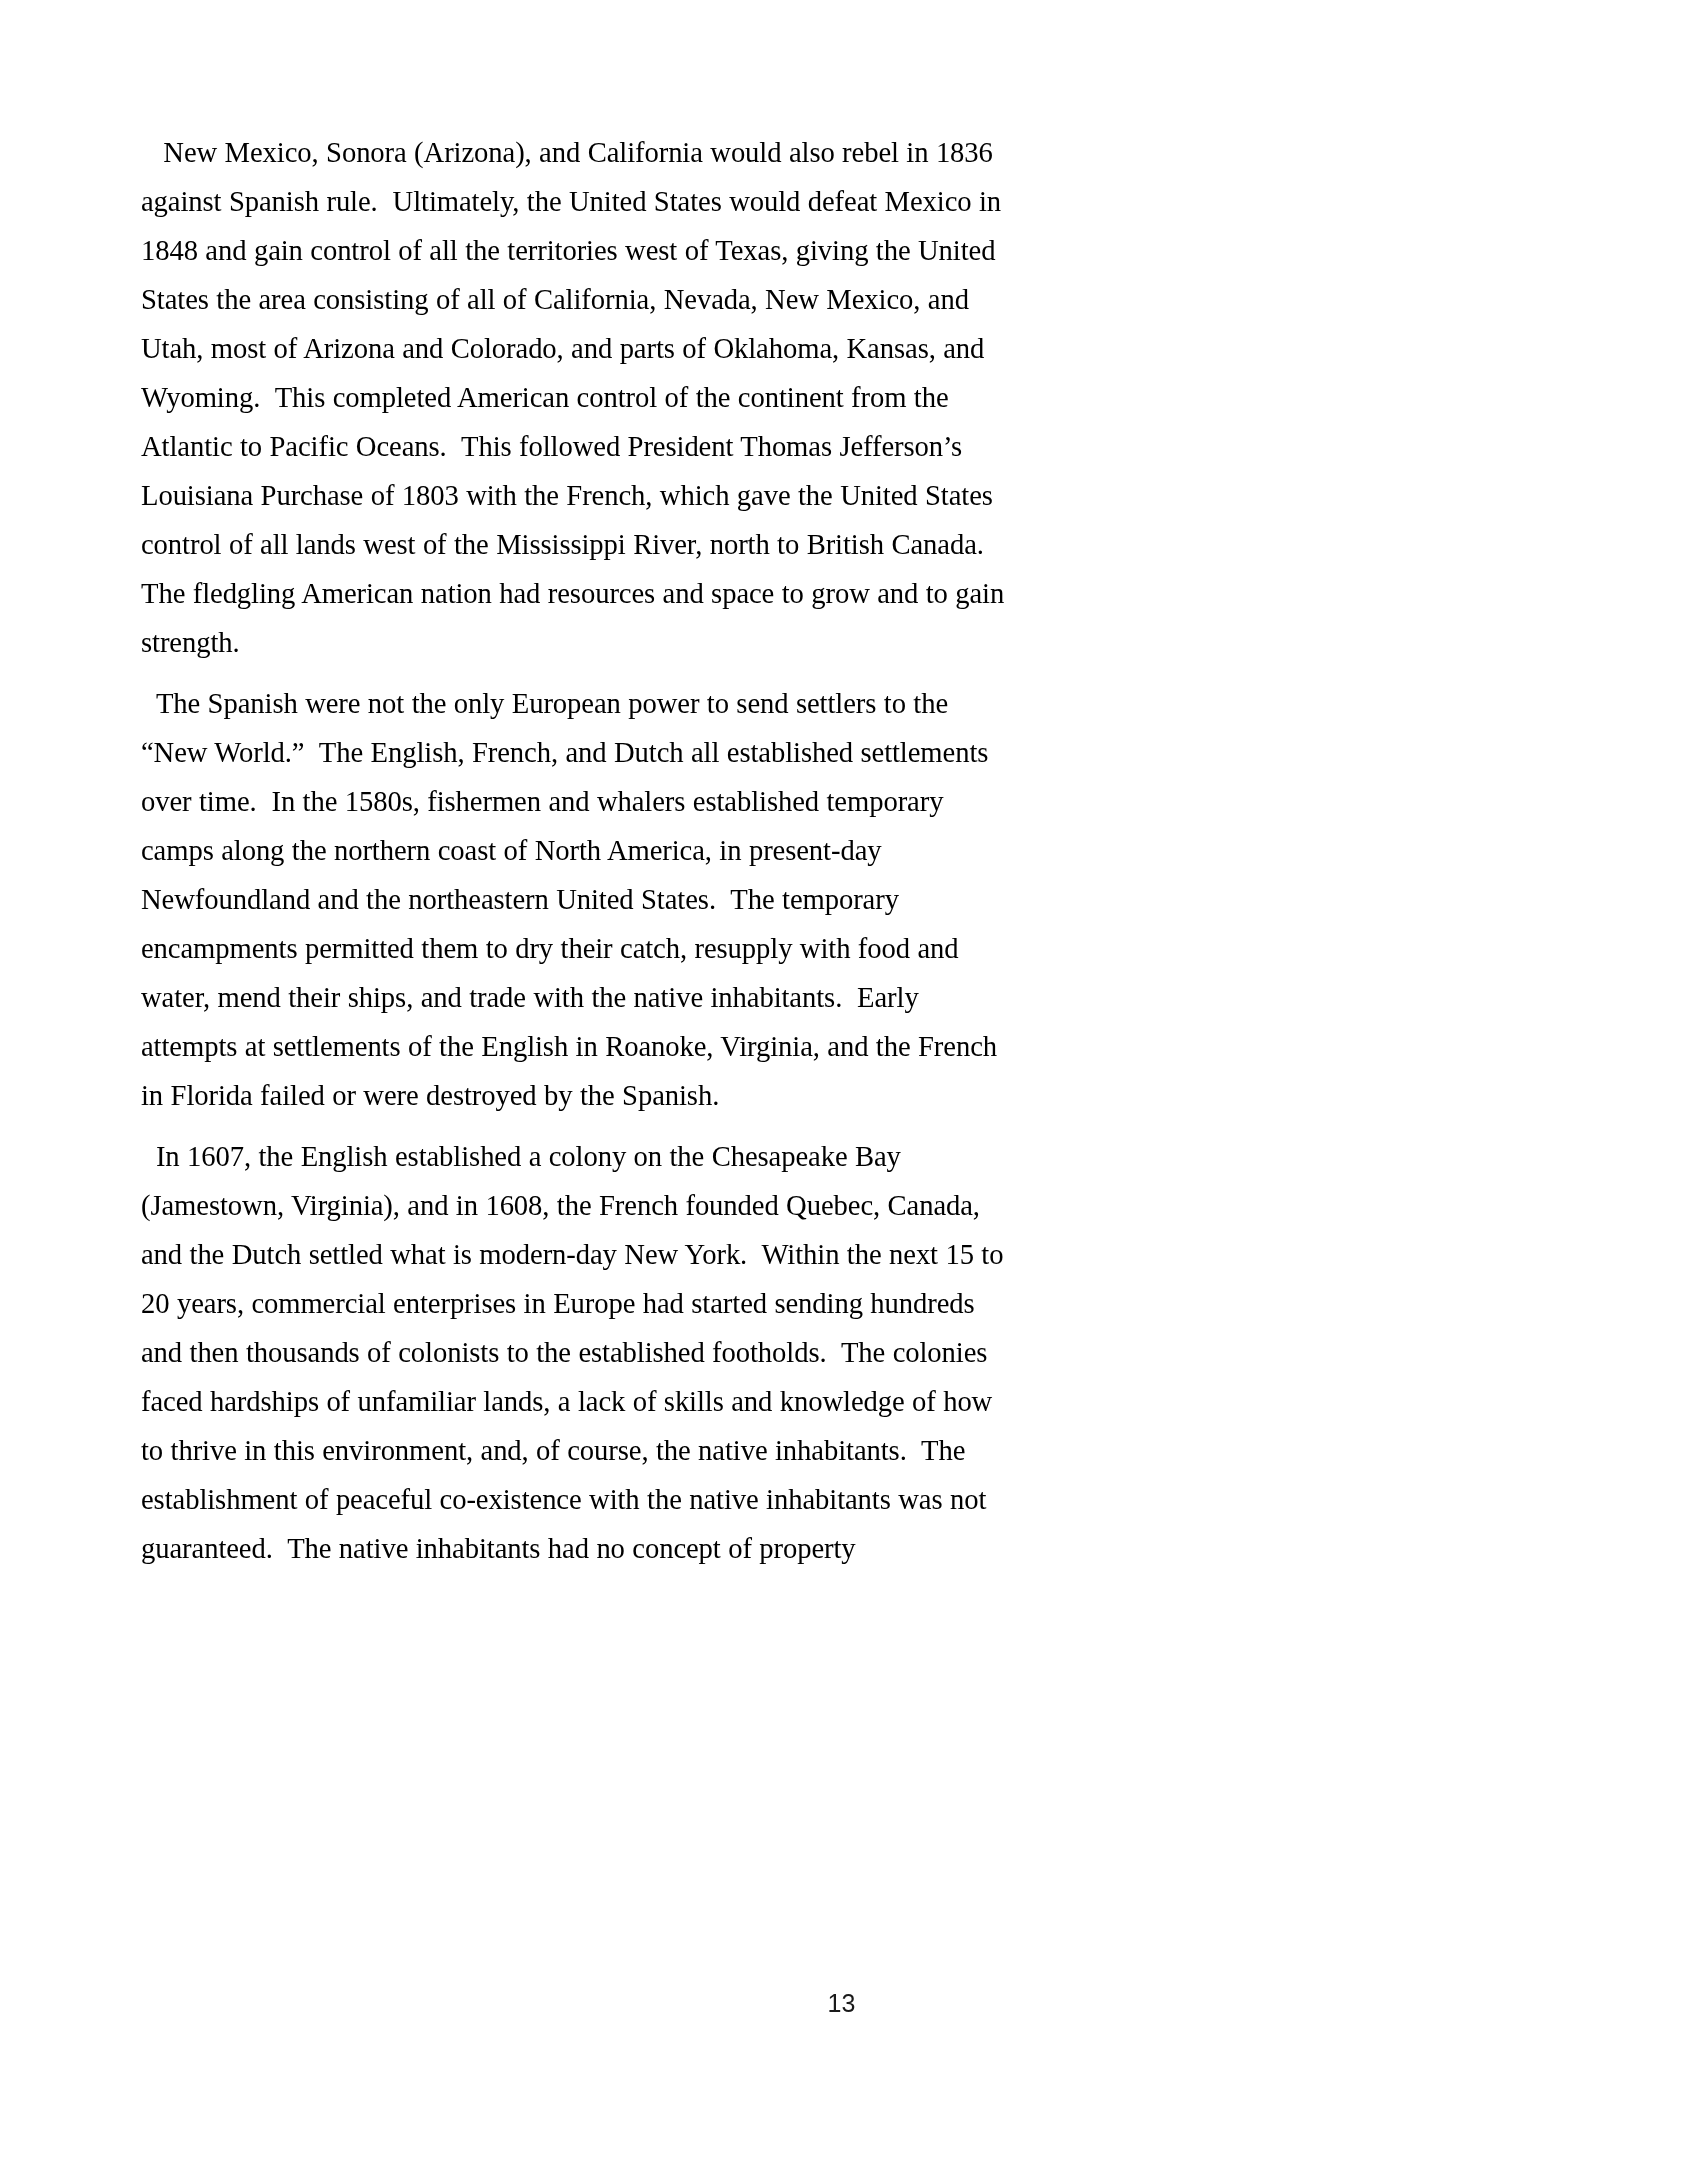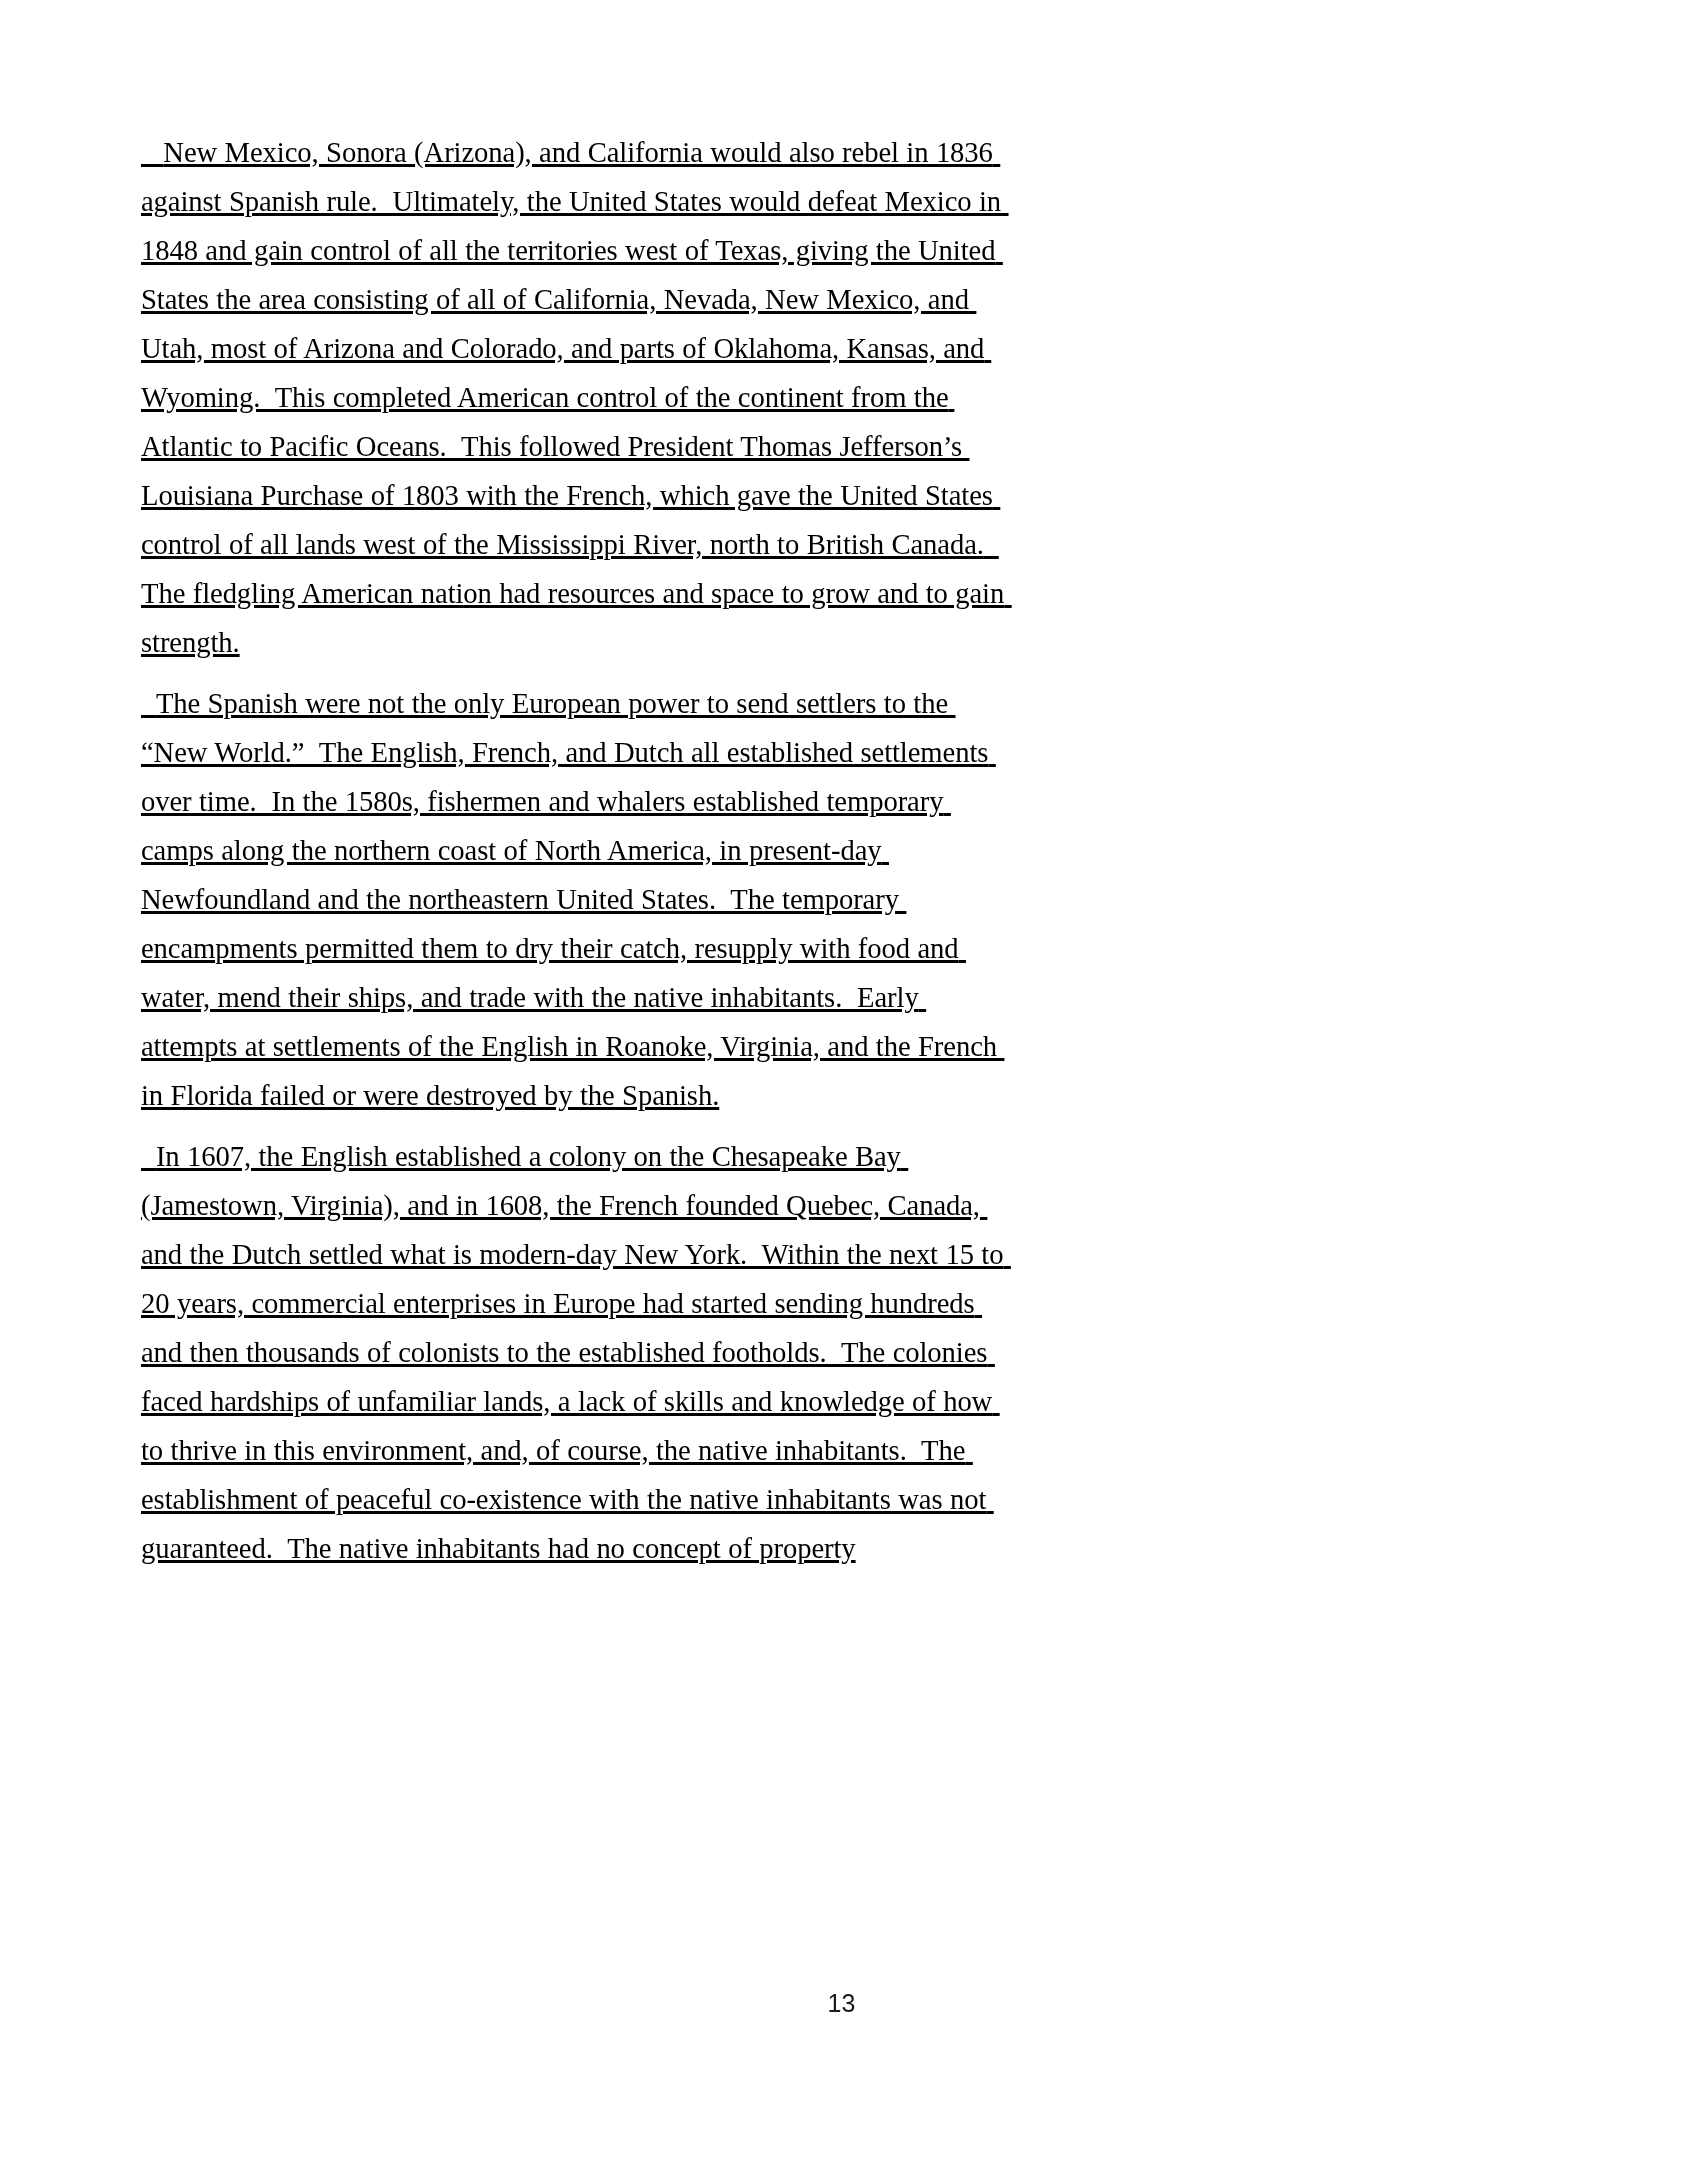--- a/index.html
+++ b/index.html
@@ -15,21 +15,20 @@
     background: #ffffff;
     margin: 0 auto;
     overflow: hidden;
   }
 
   .text-column {
     position: absolute;
     left: 141px;
     top: 127px;
     width: 916px;
-    text-decoration: underline;
   }
 
   .paragraph {
     margin: 0 0 0 0;
     font-family: "Liberation Serif", "DejaVu Serif", serif;
     font-size: 30px;
     line-height: 49px;
     color: #000000;
     text-align: left;
     letter-spacing: -0.1px;

